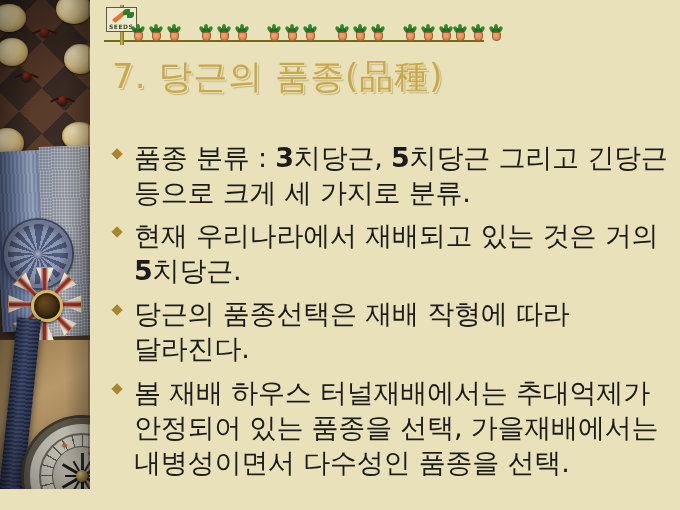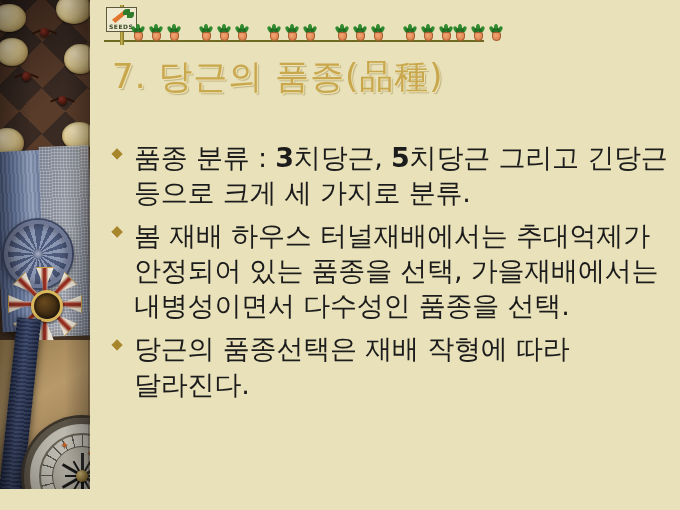--- a/index.html
+++ b/index.html
@@ -615,27 +615,28 @@
 
   <div id="bullets">
 
     <div class="bullet-row">
       <span class="bullet-mark"></span>
       <span class="bullet-text"><span>품종 분류 : </span><b>3</b><span>치당근, </span><b>5</b><span>치당근 그리고 긴당근 등으로 크게 세 가지로 분류.</span></span>
     </div>
 
     <div class="bullet-row">
       <span class="bullet-mark"></span>
+      <span class="bullet-text"><span>현재 우리나라에서 재배되고 있는 것은 거의 </span><b>5</b><span>치당근.</span></span>
+    </div>
+
+    <div class="bullet-row">
+      <span class="bullet-mark"></span>
+      <span class="bullet-text"><span>당근의 품종선택은 재배 작형에 따라 달라진다.</span></span>
     </div>
 
     <div class="bullet-row">
       <span class="bullet-mark"></span>
       <span class="bullet-text"><span>봄 재배 하우스 터널재배에서는 추대억제가 안정되어 있는 품종을 선택, 가을재배에서는 내병성이면서 다수성인 품종을 선택.</span></span>
     </div>
 
-    <div class="bullet-row">
-      <span class="bullet-mark"></span>
-      <span class="bullet-text"><span>당근의 품종선택은 재배 작형에 따라 달라진다.</span></span>
-    </div>
-
   </div>
 
 </div>
 
 </body></html>

